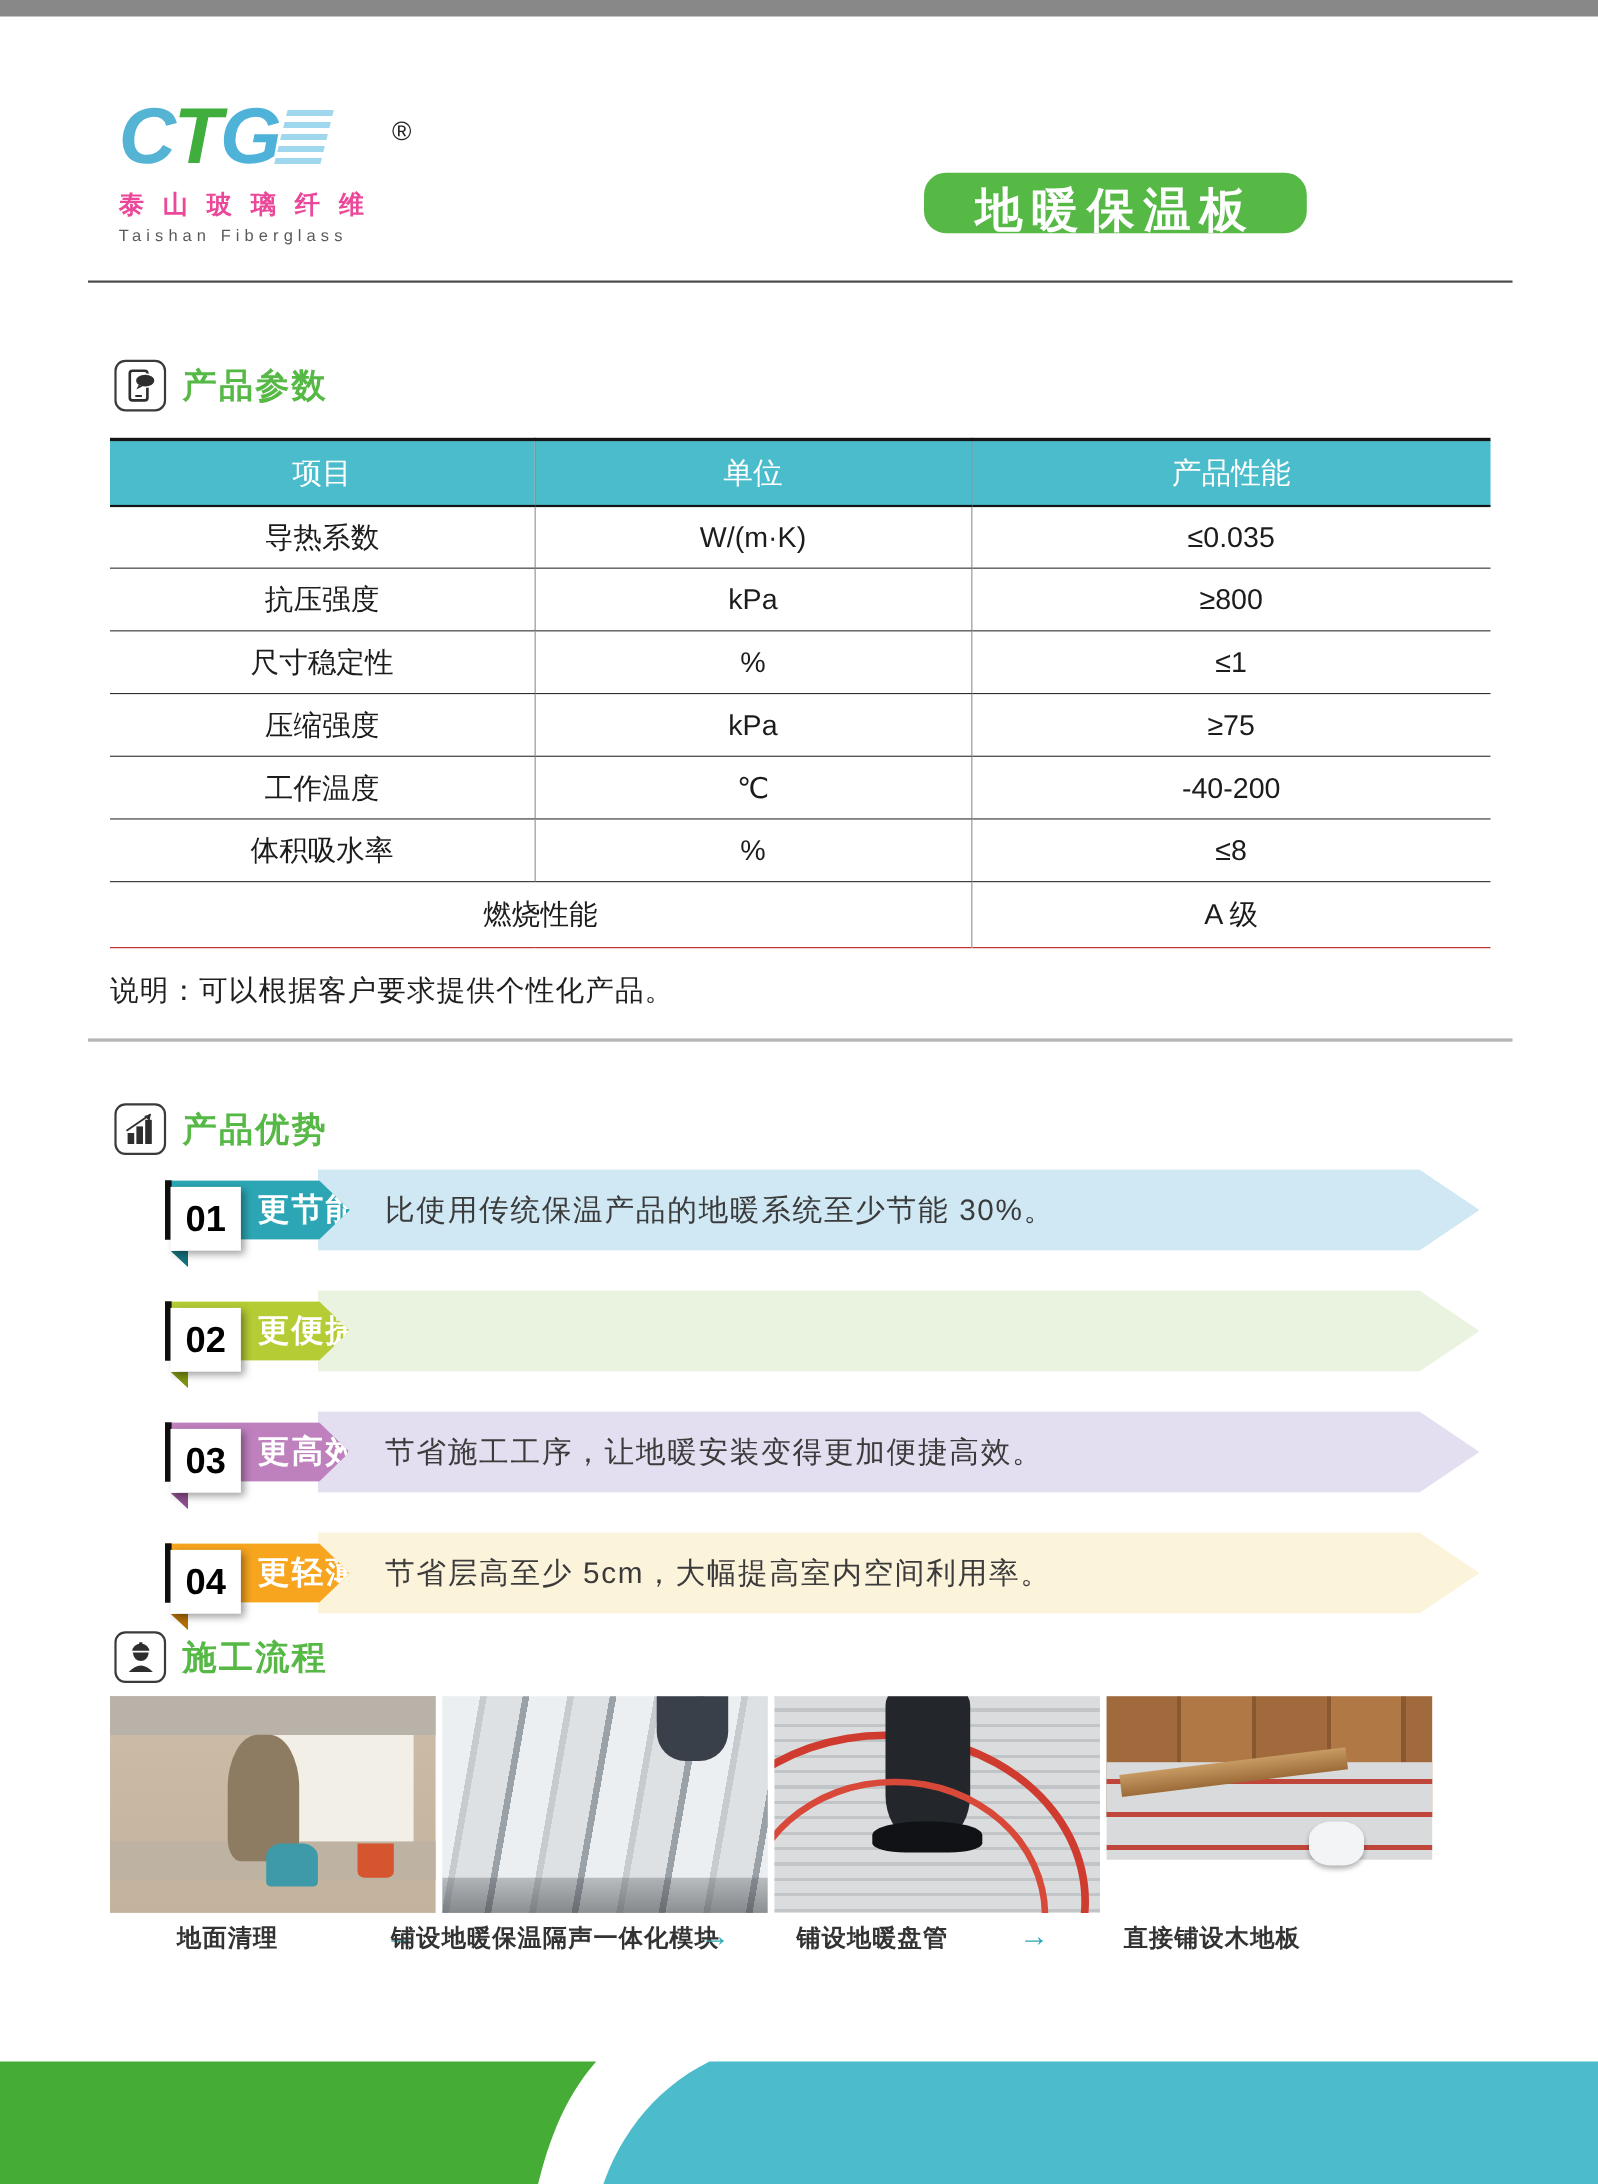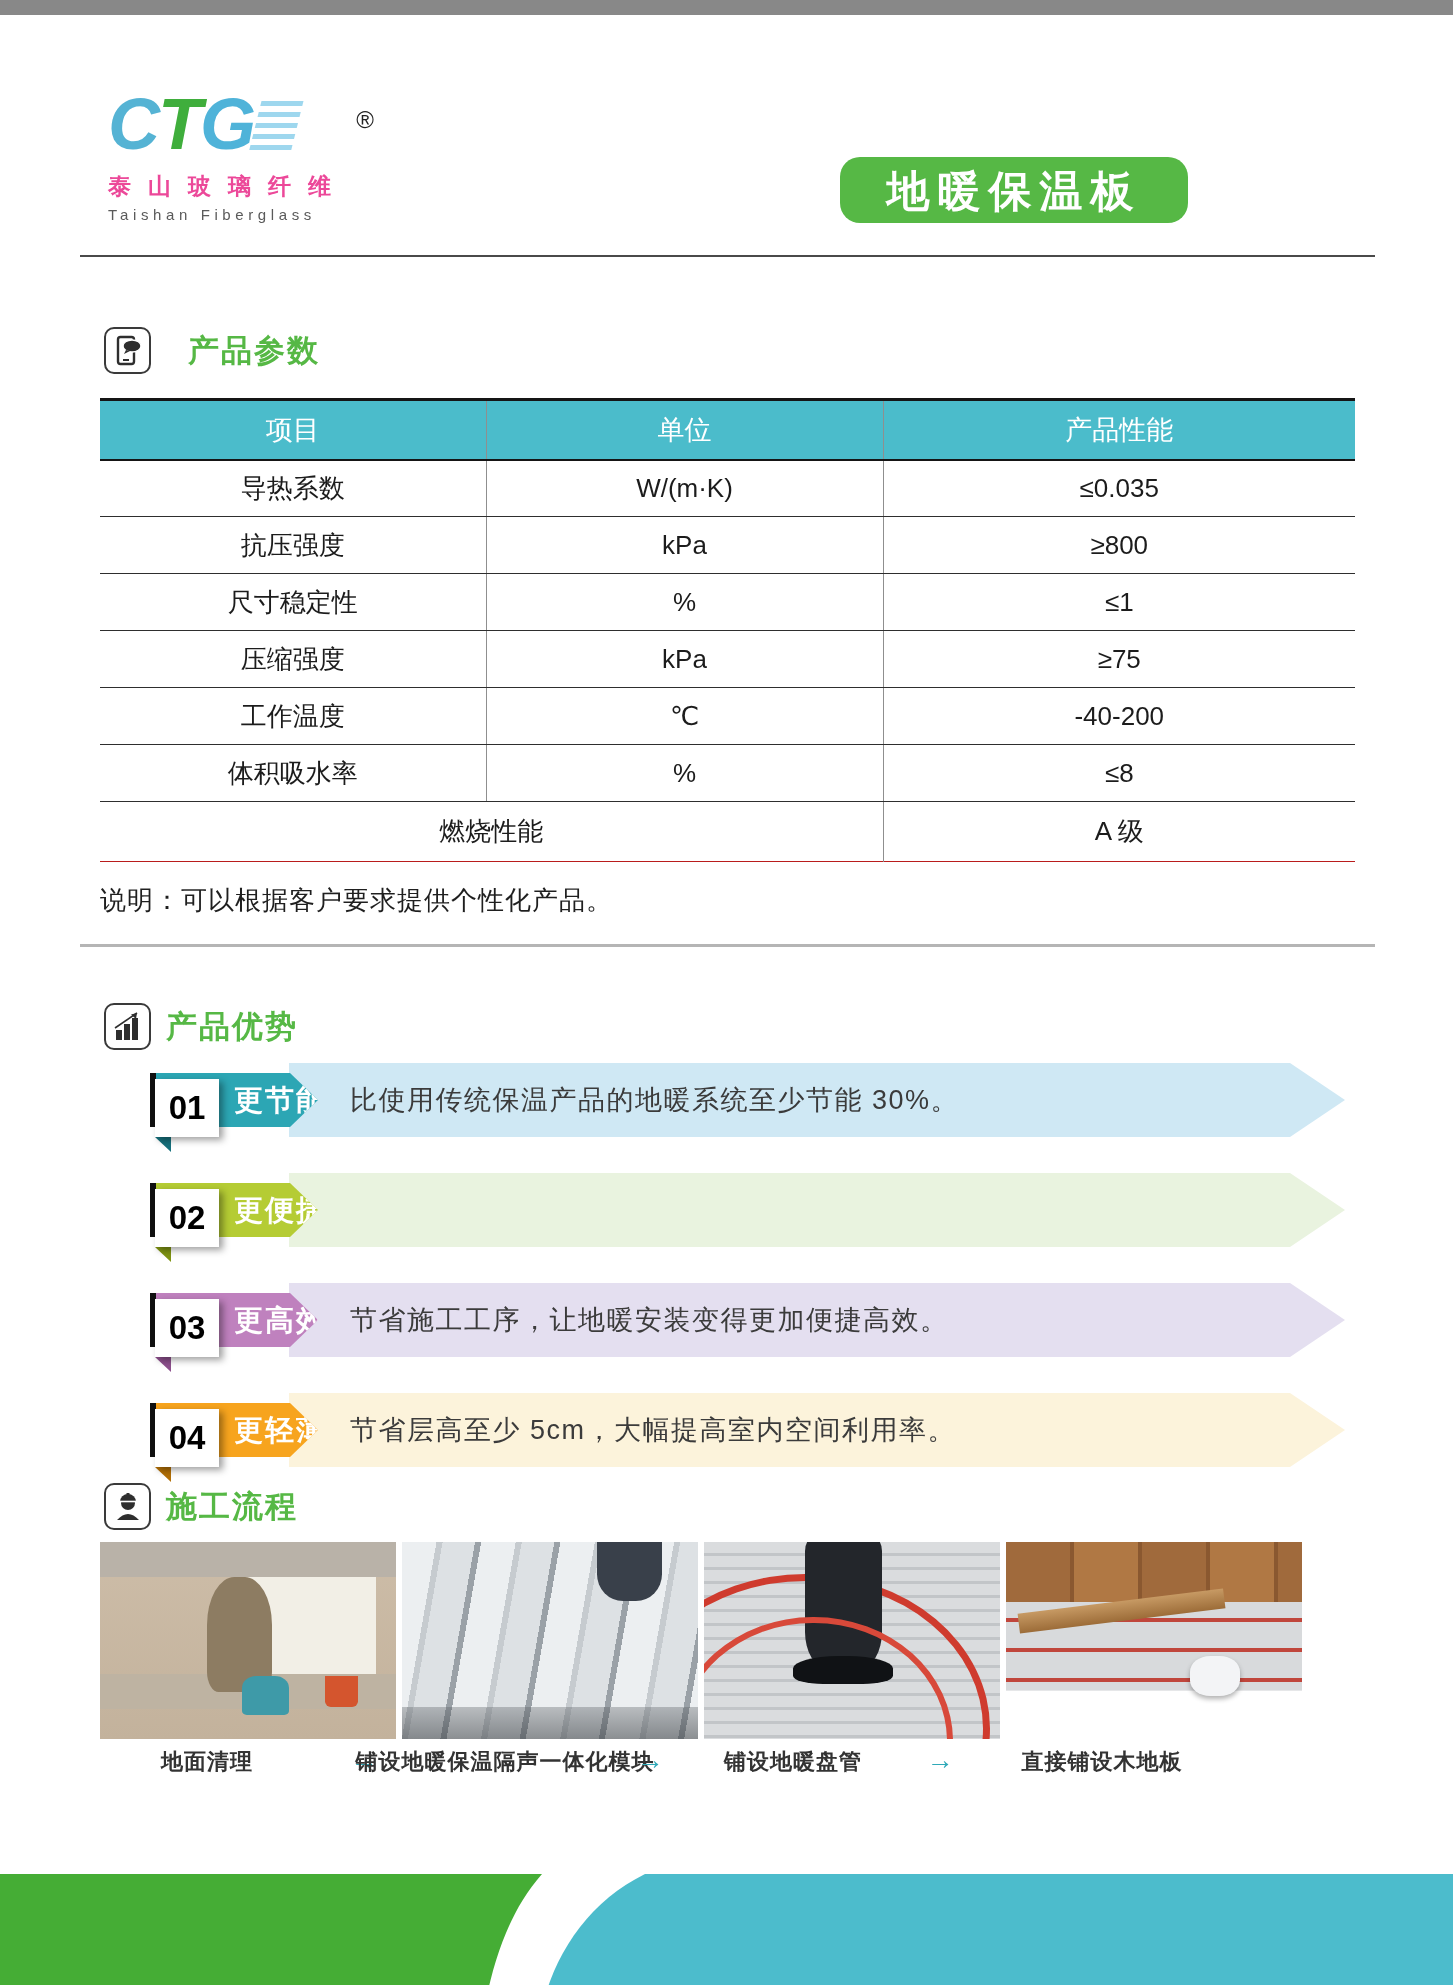--- a/index.html
+++ b/index.html
@@ -9,31 +9,31 @@
   
   .logo { position:absolute; left:108px; top:70px; }
   .logo-row { position:relative; font-style:italic; font-weight:bold; font-size:72px; line-height:78px; letter-spacing:-2px; white-space:nowrap; }
   .l-c { color:#55B3D4; } .l-t { color:#3FAE3C; } .l-g { color:#4FB3D9; }
   .logo-stripes { display:inline-block; width:42px; height:52px; margin-left:2px; transform:skewX(-14deg) translateY(4px);
       background:repeating-linear-gradient(to bottom,#9ed7ee 0 5px,rgba(255,255,255,0) 5px 11px); }
   .logo-reg { position:absolute; right:-26px; top:-4px; font-style:normal; font-weight:normal; font-size:24px; color:#222; letter-spacing:0; }
   .logo-cn { margin-top:8px; font-size:23px; font-weight:700; color:#ec4899; letter-spacing:17px; white-space:nowrap; }
   .logo-en { margin-top:4px; font-size:15px; color:#5a5a5a; letter-spacing:4.6px; white-space:nowrap; }
 
-  .title-badge { position:absolute; left:840px; top:142px; width:348px; height:66px; background:#56B845; border-radius:20px;
+  .title-badge { position:absolute; left:840px; top:142px; width:348px; height:55px; background:#56B845; border-radius:20px;
       color:#fff; font-size:43px; font-weight:600; text-align:center; line-height:68px; letter-spacing:8px; }
 
   .divider-1 { position:absolute; left:80px; top:240px; width:1295px; height:2px; background:#4a4a4a; }
   .divider-2 { position:absolute; left:80px; top:929px; width:1295px; height:3px; background:#b5b5b5; }
 
   
   .sec { position:absolute; left:104px; display:flex; align-items:center; }
   .sec-icon { width:47px; height:47px; border:2.5px solid #3a3a3a; border-radius:10px; display:flex; align-items:center; justify-content:center; background:#fff; }
   .sec-title { margin-left:15px; font-size:31px; font-weight:600; color:#56B845; letter-spacing:2px; }
-  #sec-params  { top:312px;gap:22px; }
+  #sec-params  { top:312px; }
   #sec-advant  { top:988px; }
   #sec-process { top:1468px; }
 
   
   .param-table { position:absolute; left:100px; top:383px; width:1255px; border-collapse:collapse; table-layout:fixed;
       border-top:3px solid #151515; border-bottom:1px solid #b91c1c; }
   .param-table col.c1 { width:386px; } .param-table col.c2 { width:397px; } .param-table col.c3 { width:472px; }
   .param-table th { background:#4BBCCB; color:#fff; font-size:27px; font-weight:500; height:60px; text-align:center;
       border-bottom:2px solid #151515; }
   .param-table th + th, .param-table td + td { border-left:1.5px solid #8f8f8f; }

